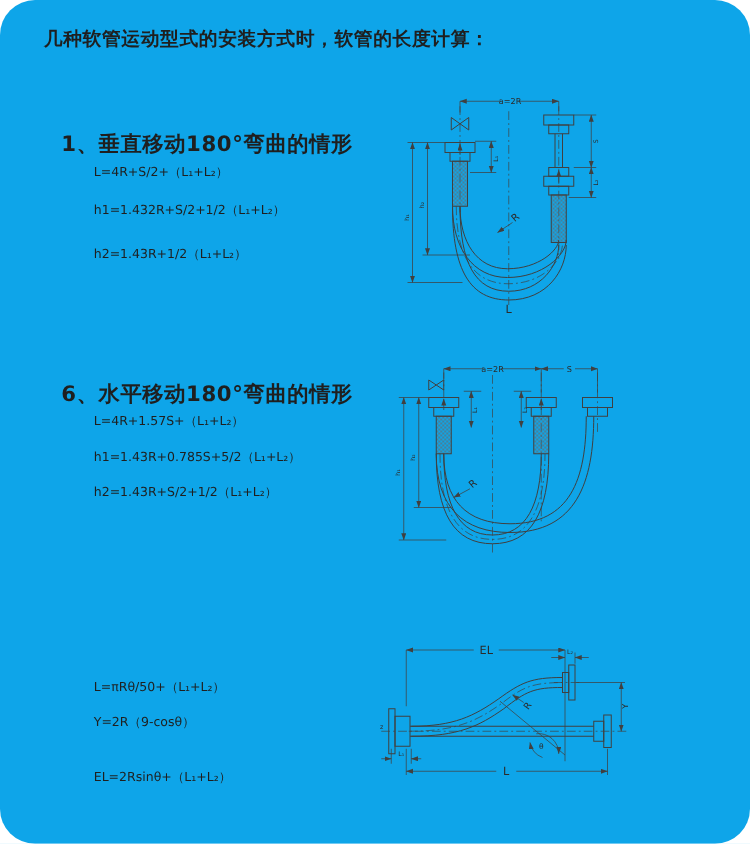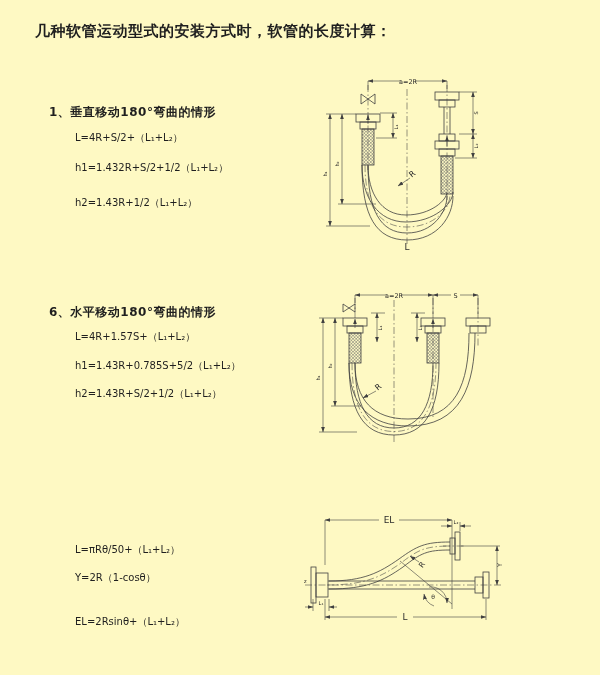--- a/index.html
+++ b/index.html
@@ -1,19 +1,19 @@
 <!DOCTYPE html>
 <html><head>
 <meta charset="utf-8">
 <style>
   html,body{margin:0;padding:0;background:#fff;}
-  #page{position:relative;width:600px;height:675px;background:#fef9c3;overflow:hidden;
-        font-family:"DejaVu Sans","Liberation Sans",sans-serif;color:#1f1f1f;}
+  #page{position:relative;width:600px;height:675px;background:#0ea5e9;overflow:hidden;
+        font-family:"DejaVu Sans","Liberation Sans",sans-serif;color:#1f1f1f;border-radius:28px;}
   .title{position:absolute;left:35px;top:22px;font-size:15px;font-weight:bold;letter-spacing:.5px;}
-  .sec-head{position:absolute;left:49px;font-size:12px;font-weight:bold;letter-spacing:.5px;}
+  .sec-head{position:absolute;left:49px;font-size:17px;font-weight:bold;letter-spacing:.5px;}
   .formula{position:absolute;left:75px;font-size:10px;font-weight:400;white-space:pre;}
   .diag{position:absolute;}
   svg text{font-family:"DejaVu Sans","Liberation Sans",sans-serif;fill:#2b2b2b;}
   .dimtxt{font-size:6.5px;}
   .dimtxt-s{font-size:5px;}
   .biglbl{font-size:9px;}
 </style>
 </head>
 <body>
 
@@ -25,21 +25,21 @@
   <div class="formula" style="top:131px">L=4R+S/2+（L₁+L₂）</div>
   <div class="formula" style="top:161px">h1=1.432R+S/2+1/2（L₁+L₂）</div>
   <div class="formula" style="top:196px">h2=1.43R+1/2（L₁+L₂）</div>
 
   <div class="sec-head" style="top:304px">6、水平移动180°弯曲的情形</div>
   <div class="formula" style="top:330px">L=4R+1.57S+（L₁+L₂）</div>
   <div class="formula" style="top:359px">h1=1.43R+0.785S+5/2（L₁+L₂）</div>
   <div class="formula" style="top:387px">h2=1.43R+S/2+1/2（L₁+L₂）</div>
 
   <div class="formula" style="top:543px">L=πRθ/50+（L₁+L₂）</div>
-  <div class="formula" style="top:571px">Y=2R（1-cosθ）</div>
+  <div class="formula" style="top:571px">Y=2R（9-cosθ）</div>
   <div class="formula" style="top:615px">EL=2Rsinθ+（L₁+L₂）</div>
 
   <div class="diag" style="left:318px;top:74px;width:180px;height:178px">
   <svg width="180" height="178" viewBox="0 0 180 178">
     <defs>
       <marker id="ar" markerUnits="userSpaceOnUse" markerWidth="7" markerHeight="6" refX="5.4" refY="2" orient="auto-start-reverse">
         <path d="M0,0 L5.6,2 L0,4 Z" fill="#404040"></path>
       </marker>
       <pattern id="braid" width="3.2" height="3.2" patternUnits="userSpaceOnUse">
         <path d="M0,3.2 L3.2,0 M0,0 L3.2,3.2" stroke="#6a6a6a" stroke-width="0.5"></path>

